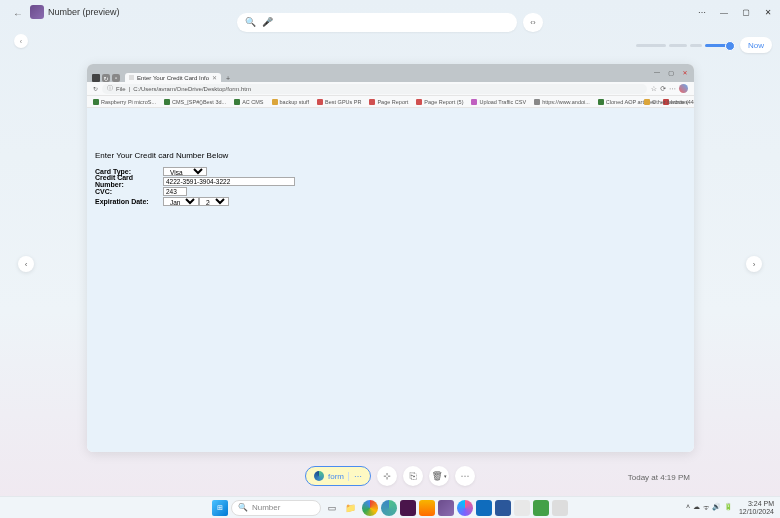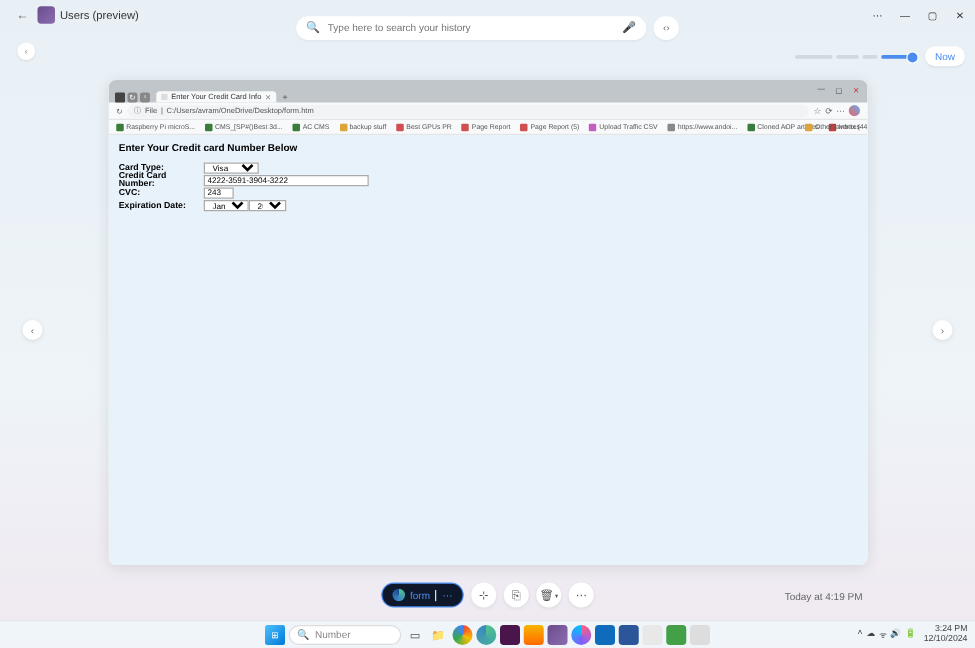--- a/index.html
+++ b/index.html
@@ -59,38 +59,38 @@
 .chrome-addr .avatar { width: 9px; height: 9px; border-radius: 50%; background: linear-gradient(45deg, #e66, #6ae); cursor: pointer; }
 
 .chrome-bookmarks { height: 12px; background: #f8f9fa; display: flex; align-items: center; padding: 0 6px; gap: 8px; border-bottom: 1px solid #e5e5e5; overflow: hidden; position: relative; }
 .bm { display: flex; align-items: center; gap: 2px; font-size: 5.5px; color: #555; cursor: pointer; white-space: nowrap; }
 .bm .bi { width: 6px; height: 6px; border-radius: 1px; }
 .chrome-bookmarks .chev { position: absolute; right: 64px; font-size: 6px; color: #888; cursor: pointer; }
 .chrome-bookmarks .other { position: absolute; right: 6px; display: flex; align-items: center; gap: 2px; font-size: 5.5px; color: #555; cursor: pointer; }
 .chrome-bookmarks .other .bi { width: 6px; height: 6px; background: #dba53a; border-radius: 1px; }
 
 .page { padding: 6px 8px; background: #e8f2fa; height: calc(100% - 44px); }
-.page h4 { font-size: 8px; font-weight: bold; color: #000; margin-bottom: 6px; }
+.page h4 { font-size: 8px; font-weight: normal; color: #000; margin-bottom: 6px; margin-top: 37px; }
 .form-row { display: flex; align-items: center; height: 10px; }
 .form-row label { font-size: 7px; font-weight: bold; color: #000; width: 68px; }
 .form-row select, .form-row input { font-size: 6.5px; height: 9px; border: 1px solid #aaa; background: #fff; padding: 0 2px; }
 .form-row select { width: 44px; }
 .form-row input.cc { width: 132px; }
 .form-row input.cvc { width: 24px; }
 .form-row select.mo { width: 36px; }
 .form-row select.yr { width: 30px; }
 
 
 .nav-arrow { position: absolute; top: 256px; width: 16px; height: 16px; background: #fff; border-radius: 50%; display: flex; align-items: center; justify-content: center; font-size: 8px; color: #666; cursor: pointer; box-shadow: 0 1px 4px rgba(0,0,0,0.1); }
 .nav-arrow.left { left: 18px; }
 .nav-arrow.right { right: 18px; }
 
 
 .bottom-bar { position: absolute; bottom: 32px; left: 0; right: 0; display: flex; align-items: center; justify-content: center; gap: 6px; }
-.pill { height: 20px; padding: 0 8px; background: #0f172a; border: 1px solid #4a8cf0; border-radius: 10px; display: flex; align-items: center; gap: 4px; font-size: 8px; color: #4a8cf0; cursor: pointer; }
+.pill { height: 20px; padding: 0 8px; background: #fef9c3; border: 1px solid #4a8cf0; border-radius: 10px; display: flex; align-items: center; gap: 4px; font-size: 8px; color: #4a8cf0; cursor: pointer; }
 .pill .edge-icon { width: 10px; height: 10px; border-radius: 50%; background: conic-gradient(#4fc08d, #3b88c3, #1a4b8c); }
 .pill .dots { font-size: 8px; border-left: 1px solid #cde; padding-left: 5px; }
 .circ-btn { width: 20px; height: 20px; background: #fff; border-radius: 50%; display: flex; align-items: center; justify-content: center; font-size: 9px; color: #555; cursor: pointer; box-shadow: 0 1px 3px rgba(0,0,0,0.08); }
 .circ-btn .chev-sm { font-size: 5px; margin-left: 1px; }
 .timestamp { position: absolute; right: 90px; bottom: 36px; font-size: 8px; color: #666; }
 
 
 .taskbar { position: absolute; bottom: 0; left: 0; right: 0; height: 22px; background: rgba(240,245,250,0.92); display: flex; align-items: center; border-top: 1px solid rgba(0,0,0,0.05); }
 .taskbar-center { position: absolute; left: 50%; transform: translateX(-50%); display: flex; align-items: center; gap: 3px; }
 .tb-icon { width: 16px; height: 16px; border-radius: 2px; cursor: pointer; display: flex; align-items: center; justify-content: center; font-size: 9px; }
@@ -100,34 +100,33 @@
 .taskbar-right .sys { display: flex; gap: 3px; cursor: pointer; }
 .taskbar-right .clock { text-align: right; line-height: 8px; cursor: pointer; }
 </style>
 </head>
 <body>
 
 <div class="title-bar">
   <div class="title-left">
     <div class="back">←</div>
     <div class="logo"></div>
-    <div class="title-text">Users (preview)</div>
+    <div class="title-text">Number (preview)</div>
   </div>
   <div class="title-right">
     <div>⋯</div>
     <div>—</div>
     <div>▢</div>
     <div>✕</div>
   </div>
 </div>
 
 <div class="search-bar">
   <div class="search-box">
     <span class="icon">🔍</span>
-    <input placeholder="Type here to search your history" style="">
     <span class="mic">🎤</span>
   </div>
   <div class="code-btn">‹›</div>
 </div>
 
 <div class="tl-back">‹</div>
 <div class="timeline">
   <div class="tl-seg s1"></div>
   <div class="tl-seg s2"></div>
   <div class="tl-seg s3"></div>

